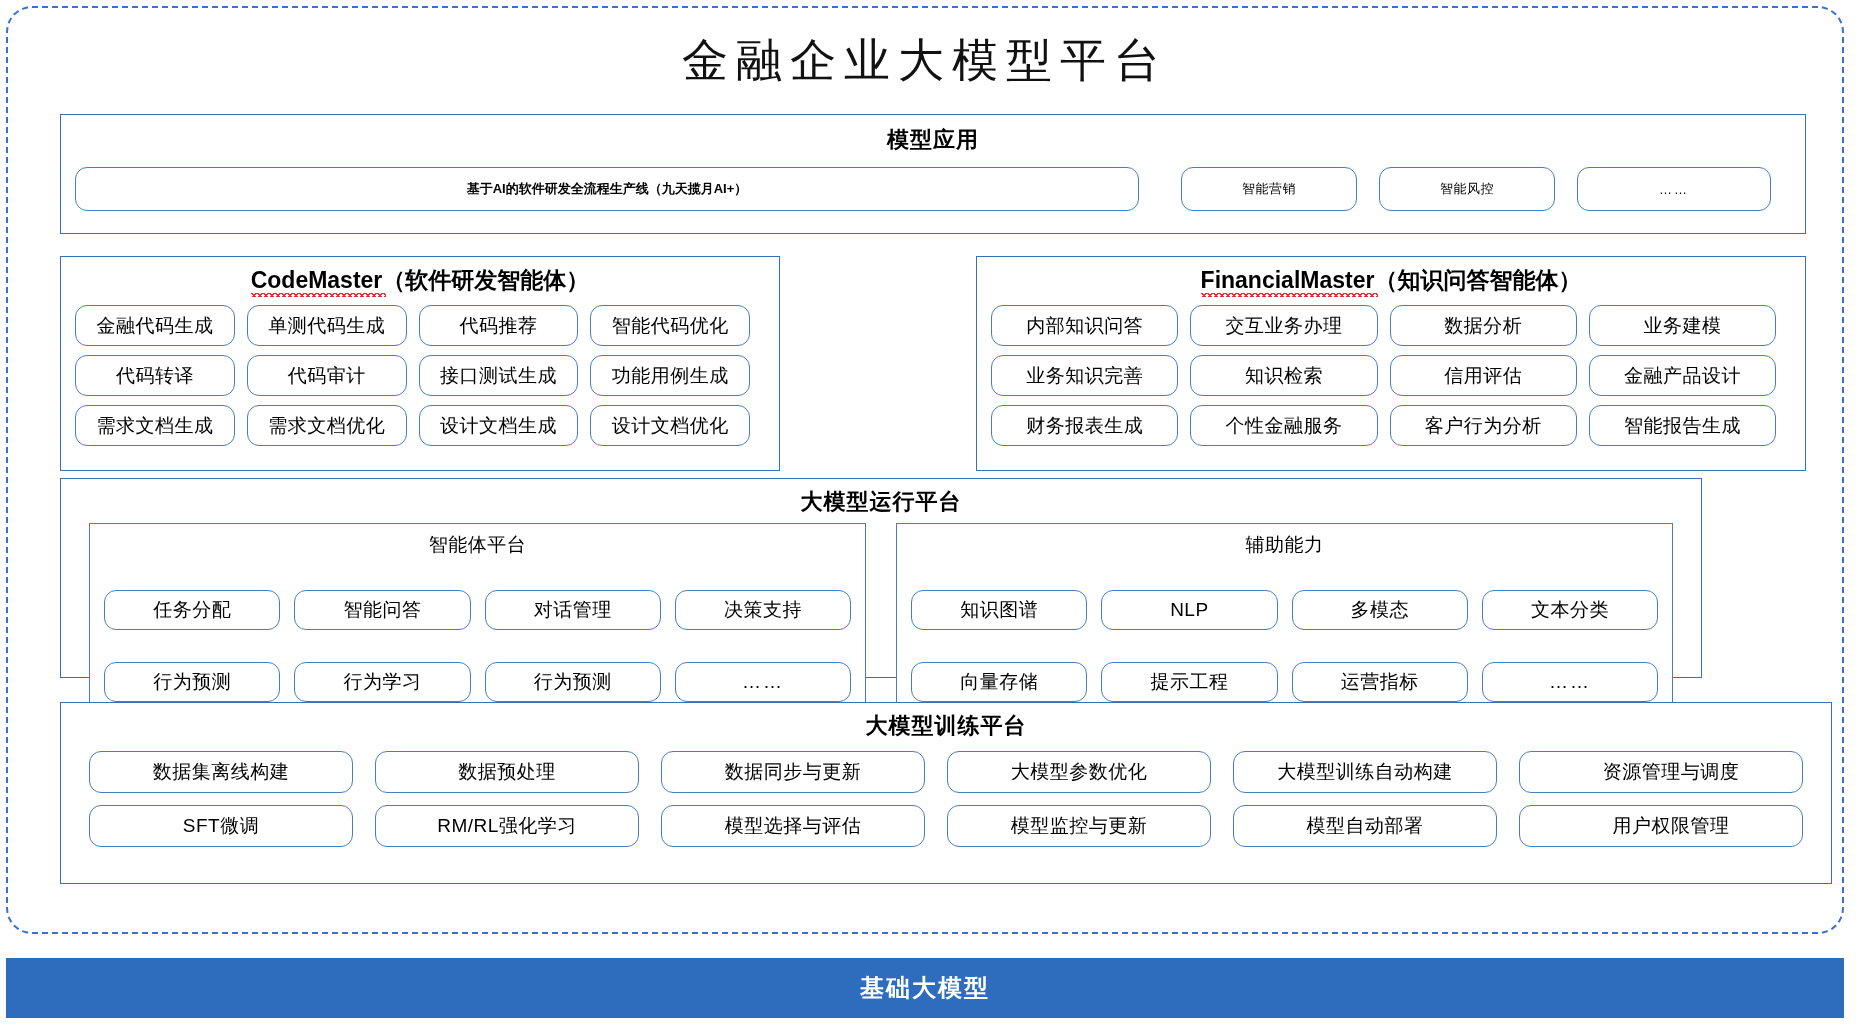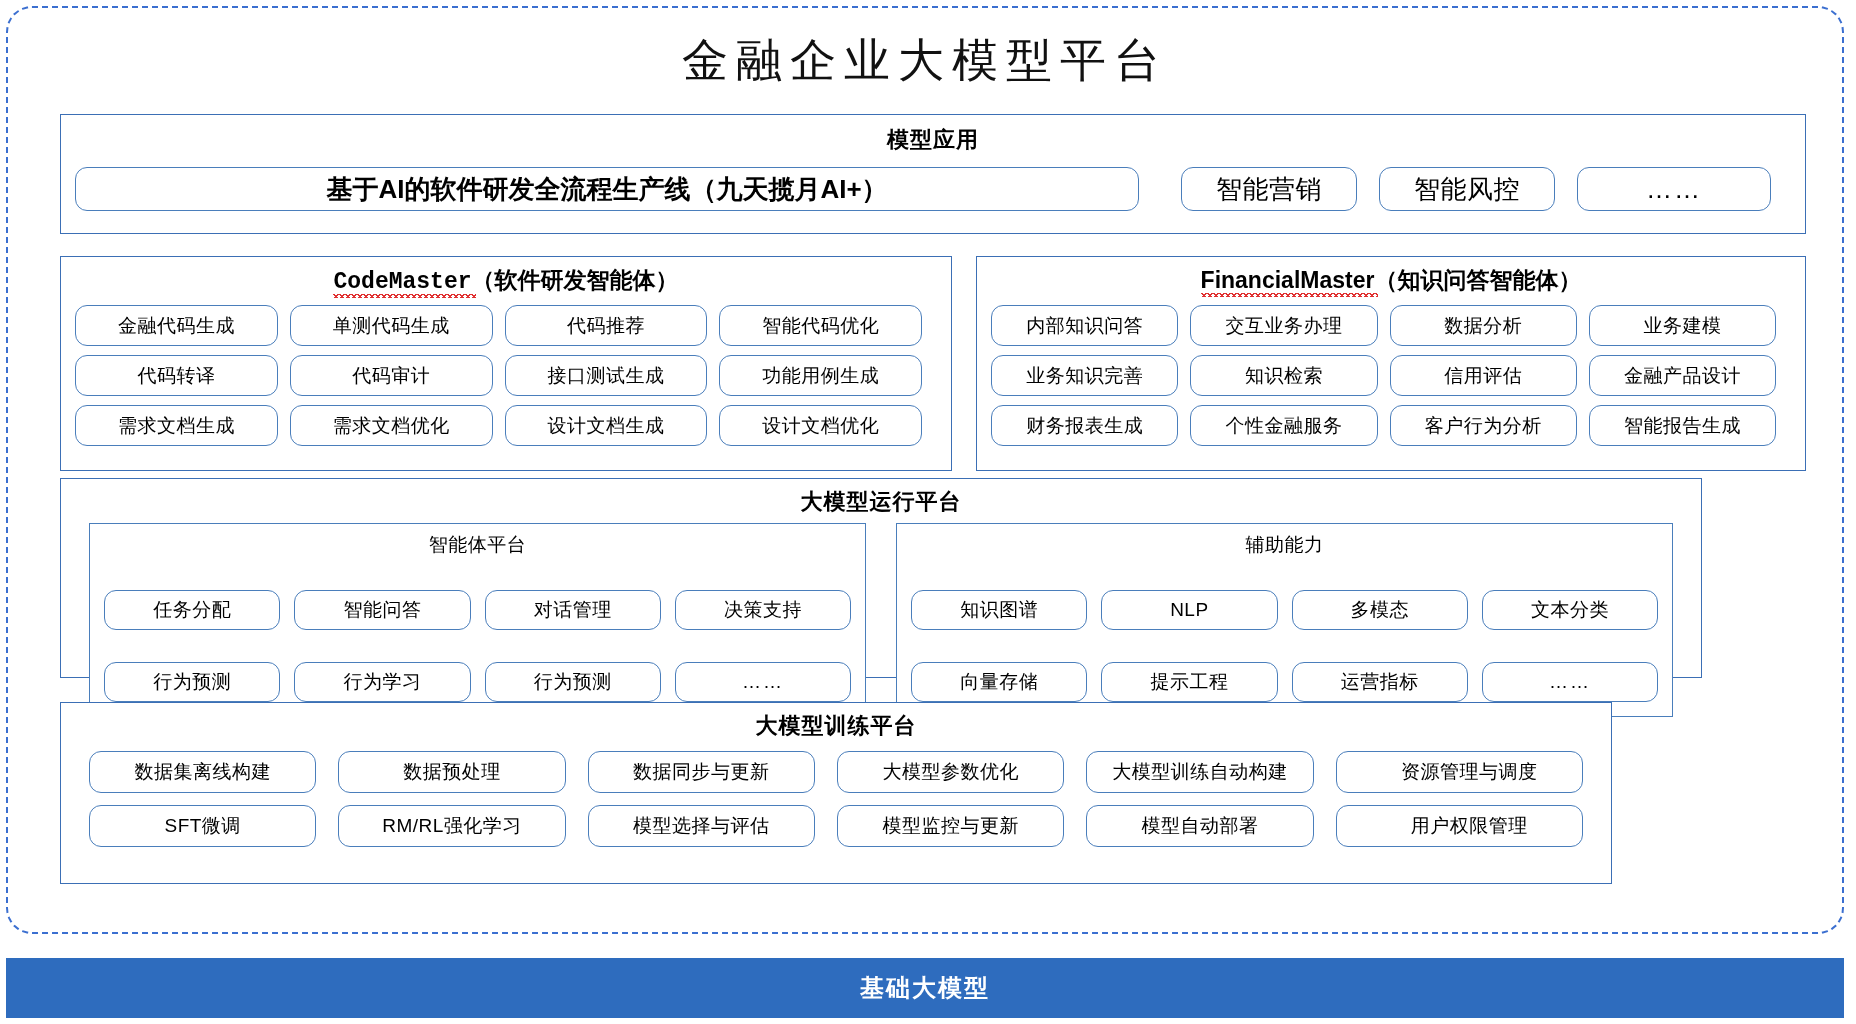--- a/index.html
+++ b/index.html
@@ -93,32 +93,32 @@
   #apps-panel { left: 52px; top: 106px; width: 1746px; height: 120px; }
   #apps-title { margin-top: 10px; }
   #apps-row {
     position: absolute;
     left: 14px;
     top: 52px;
     width: 1718px;
     display: flex;
     gap: 0;
   }
-  #apps-row .pill { height: 44px; font-size: 26px; }
+  #apps-row .pill { height: 44px; font-size: 13px; }
   .pill-flagship {
     flex: 0 0 1064px;
     font-weight: bold;
     margin-right: 42px;
     letter-spacing: 0;
   }
   .pill-app { flex: 0 0 176px; margin-right: 22px; }
   .pill-app-wide { flex: 0 0 194px; }
 
   
-  #codemaster-panel { left: 52px; top: 248px; width: 892px; height: 215px; font-family: Liberation Mono, monospace; }
+  #codemaster-panel { left: 52px; top: 248px; width: 720px; height: 215px; }
   #financialmaster-panel { left: 968px; top: 248px; width: 830px; height: 215px; }
 
   .agent-title {
     text-align: center;
     font-size: 23px;
     font-weight: bold;
     margin-top: 8px;
     white-space: nowrap;
   }
   .agent-title .eng {
@@ -178,21 +178,21 @@
   .subpanel .pill-row { margin-bottom: 10px; margin-top: 32px; }
   .subpanel .pill-row:last-child { margin-bottom: 0; }
   .subpanel .pill-row .pill {
     flex: 1 1 0;
     margin-right: 14px;
     height: 40px;
   }
   .subpanel .pill-row .pill:last-child { margin-right: 0; }
 
   
-  #training-panel { left: 52px; top: 694px; width: 1552px; height: 182px; }
+  #training-panel { left: 52px; top: 694px; width: 1772px; height: 182px; }
   #training-title { margin-top: 8px; }
   #training-rows {
     position: absolute;
     left: 28px;
     right: 28px;
     top: 48px;
     display: flex;
     flex-direction: column;
     gap: 12px;
   }

